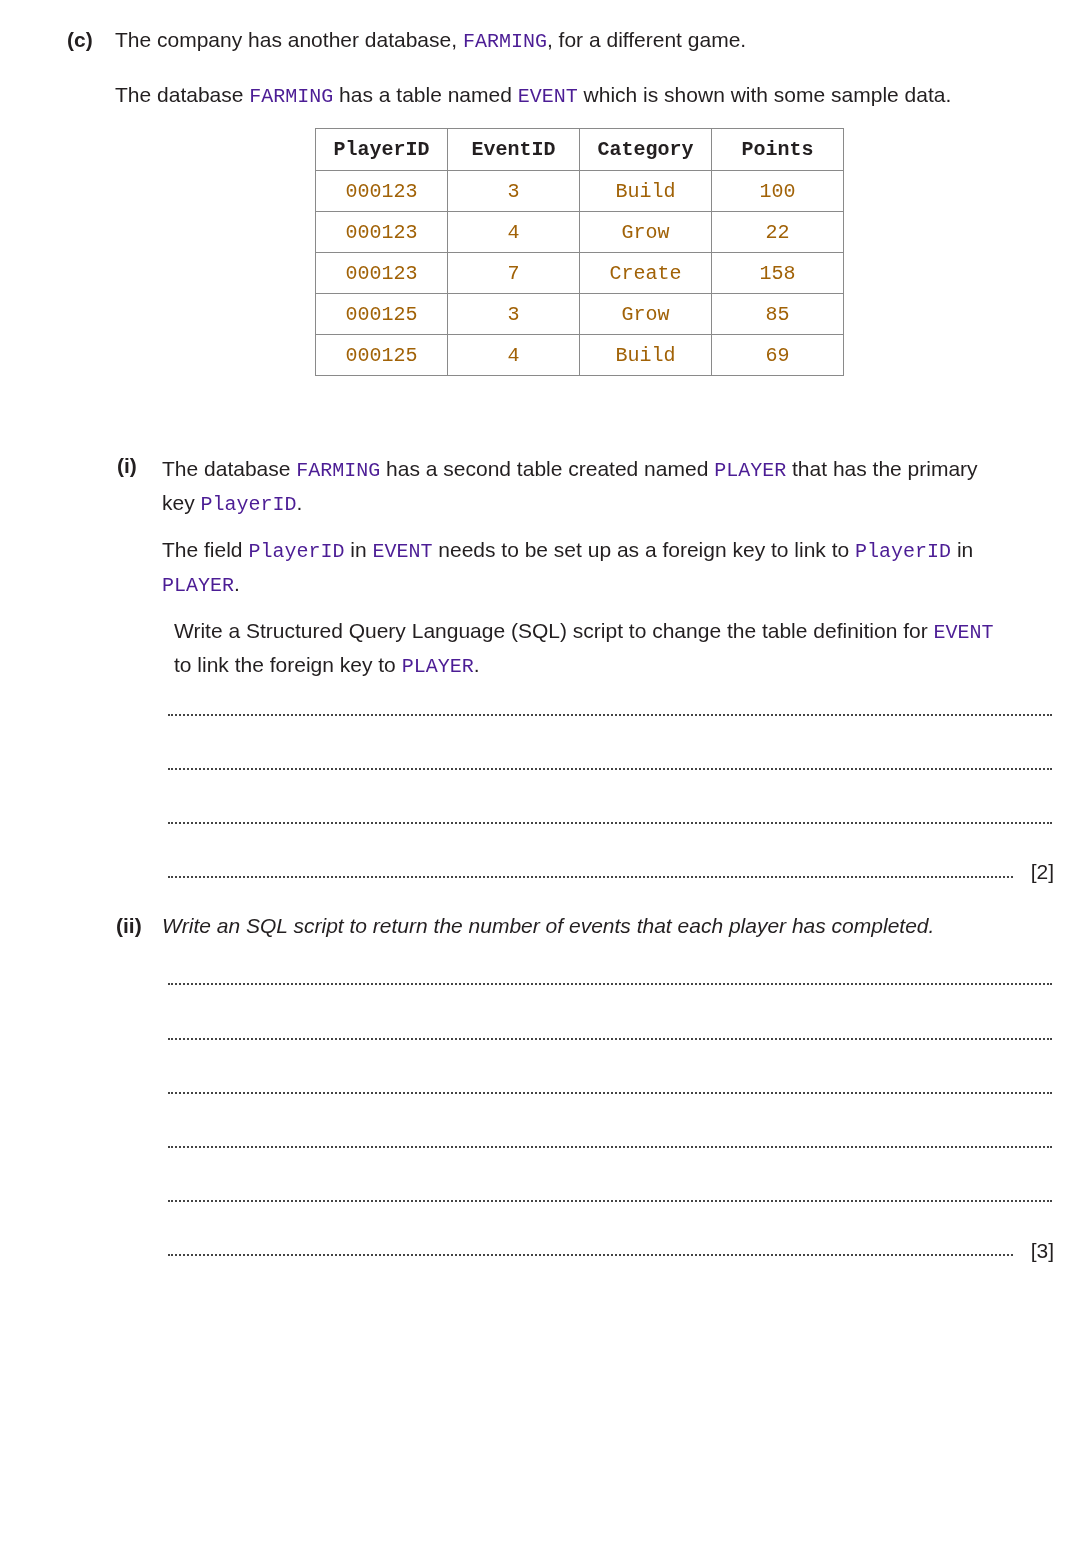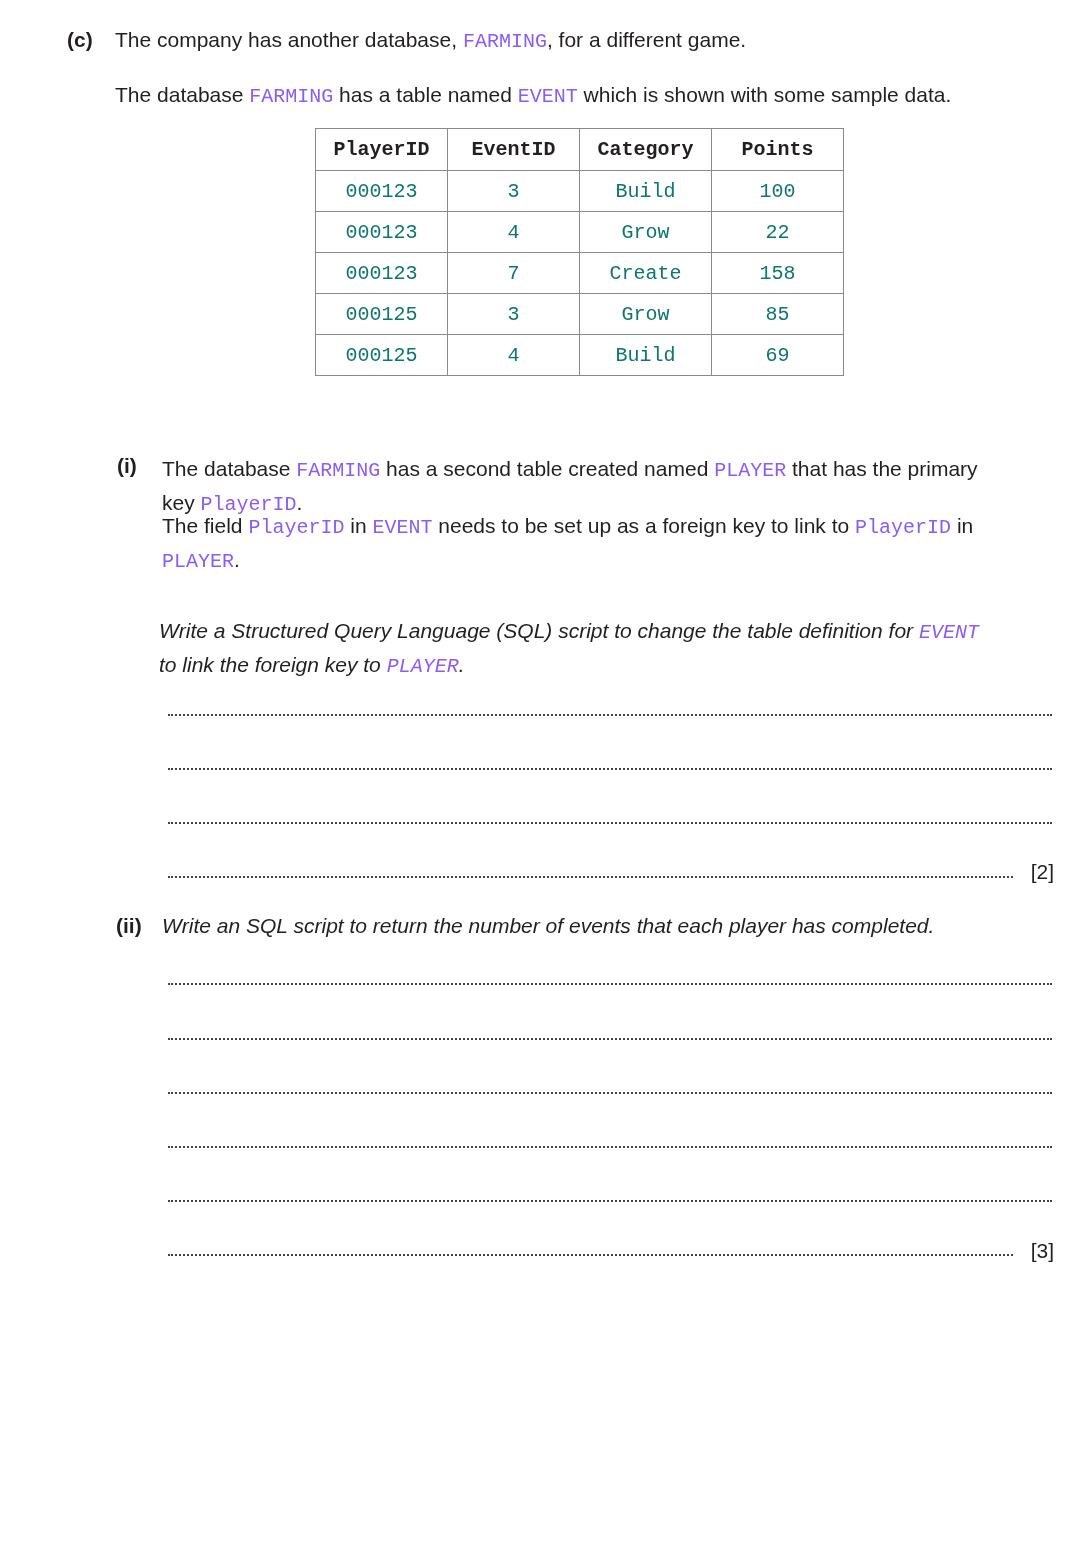--- a/index.html
+++ b/index.html
@@ -1,24 +1,24 @@
 <!DOCTYPE html>
 <html><head>
 <meta charset="utf-8">
 <style>
   html, body { margin:0; padding:0; background:#ffffff; }
   body { width:1074px; height:1542px; position:relative; font-family:"Liberation Sans", sans-serif; color:#231f20; font-size:21px; }
-  .mono { font-family:"Liberation Mono", monospace; color:#8b5cf6; font-size:20px; }
+  .mono { font-family:"Liberation Mono", monospace; color:#4c1d95; font-size:20px; }
   .abs { position:absolute; }
   .lbl { font-weight:bold; }
   .para { line-height:32px; }
   table.ev { position:absolute; left:315px; top:128px; border-collapse:collapse; }
   table.ev th, table.ev td { border:1.5px solid #8a8a8a; width:131px; height:40px; text-align:center; padding:0; font-family:"Liberation Mono", monospace; font-size:20px; }
   table.ev th { font-weight:bold; color:#231f20; height:41px; }
-  table.ev td { color:#0f766e; }
+  table.ev td { color:#a16207; }
   .line { position:absolute; left:168px; height:0; border-bottom:2px dotted #444; }
   .mark { position:absolute; right:20px; }
 </style>
 </head>
 <body>
 
 <div class="abs lbl" style="left:67px; top:28px;">(c)</div>
 <div class="abs" style="left:115px; top:28px;">
   <span>The company has another database, </span><span class="mono">FARMING</span><span>, for a different game.</span>
 </div>
@@ -65,25 +65,25 @@
     <td>69</td>
   </tr>
 </tbody>
   </table>
 
 <div class="abs lbl" style="left:117px; top:454px;">(i)</div>
 <div class="abs para" style="left:162px; top:453px; width:900px;">
   <div><span>The database </span><span class="mono">FARMING</span><span> has a second table created named </span><span class="mono">PLAYER</span><span> that has the primary</span></div>
   <div><span>key </span><span class="mono">PlayerID</span><span>.</span></div>
 </div>
-<div class="abs para" style="left:162px; top:510px; width:900px;">
+<div class="abs para" style="left:162px; top:534px; width:900px;">
   <div><span>The field </span><span class="mono">PlayerID</span><span> in </span><span class="mono">EVENT</span><span> needs to be set up as a foreign key to link to </span><span class="mono">PlayerID</span><span> in</span></div>
   <div><span class="mono">PLAYER</span><span>.</span></div>
 </div>
-<div class="abs para" style="left:159px; top:615px; width:900px;font-style:italic;">
+<div class="abs para" style="left:174px; top:615px; width:900px;">
   <div><span>Write a Structured Query Language (SQL) script to change the table definition for </span><span class="mono">EVENT</span></div>
   <div><span>to link the foreign key to </span><span class="mono">PLAYER</span><span>.</span></div>
 </div>
 
 <div class="line" style="top:714px; width:884px;"></div>
 <div class="line" style="top:768px; width:884px;"></div>
 <div class="line" style="top:822px; width:884px;"></div>
 <div class="line" style="top:876px; width:845px;"></div>
 <div class="mark abs" style="top:860px;">[2]</div>
 

